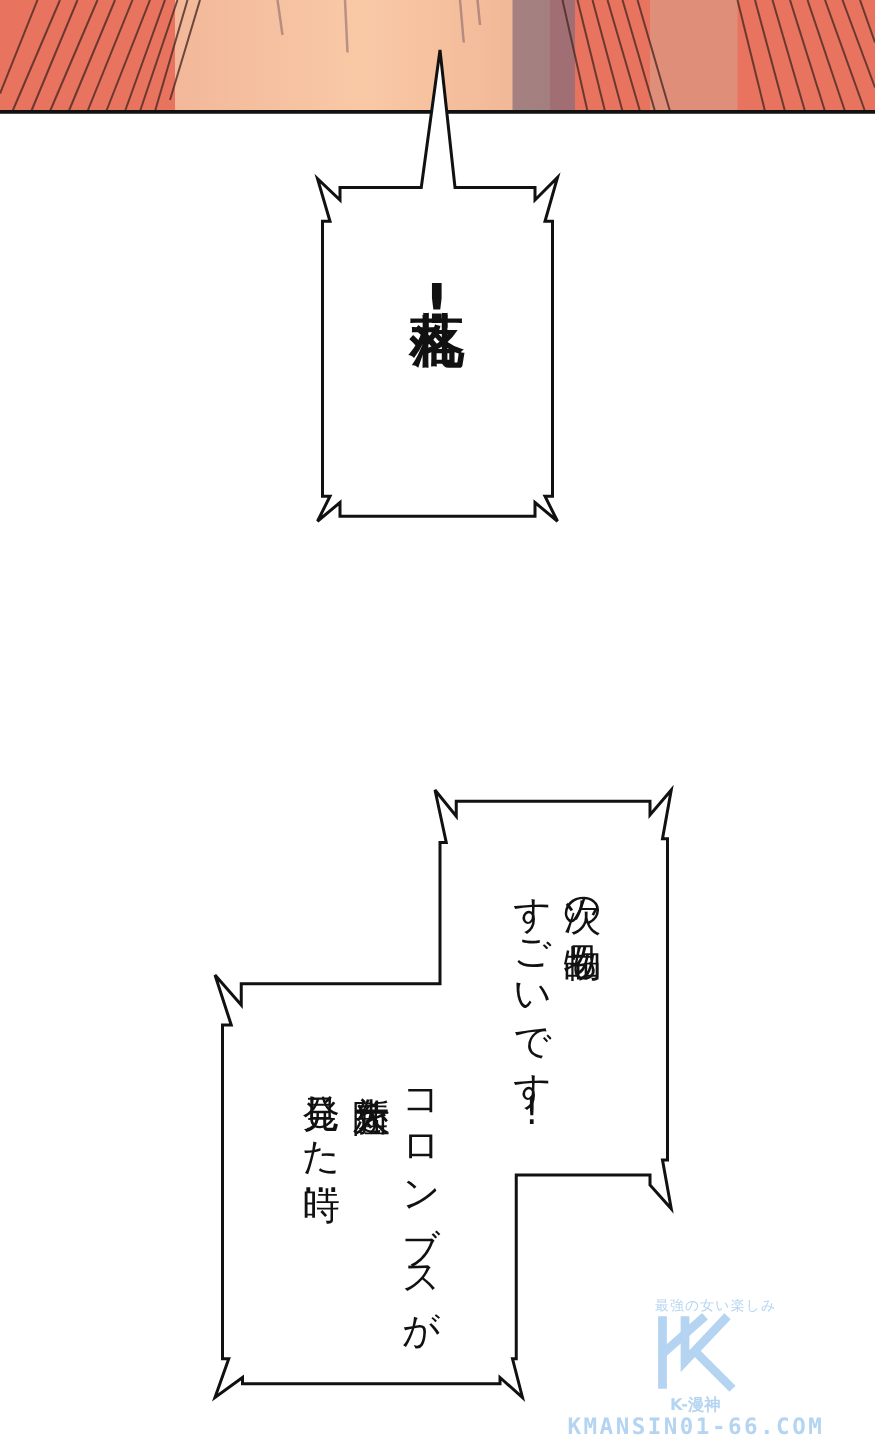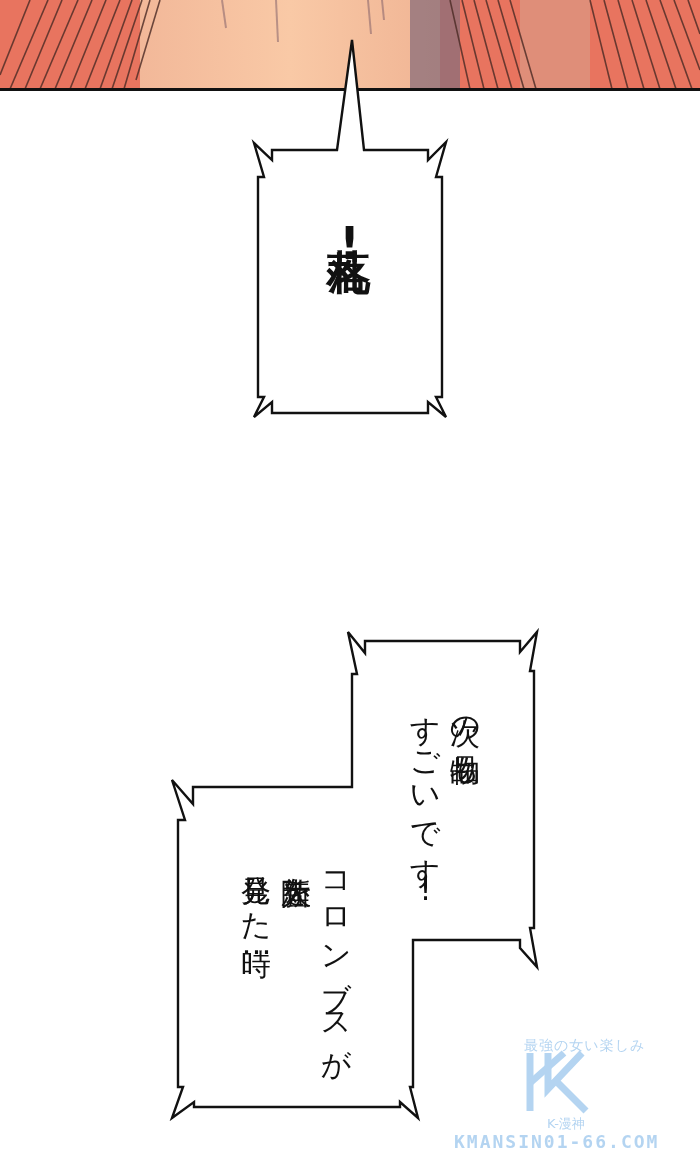--- a/index.html
+++ b/index.html
@@ -7,22 +7,22 @@
          font-family:"DejaVu Sans", sans-serif; }
   .art-strip { position:absolute; left:0; top:0; width:700px; height:89px; overflow:hidden; }
   .art-border { position:absolute; left:0; top:88px; width:700px; height:3px; background:#111; }
   .bubble-svg { position:absolute; left:0; top:0; width:700px; height:1157px; }
   .vtext { position:absolute; writing-mode:vertical-rl; text-orientation:upright;
            color:#111; font-family:"DejaVu Sans", sans-serif; white-space:pre; }
   .vtext.big { font-size:44px; font-weight:bold; letter-spacing:2px; line-height:1; }
   .vtext.mid { font-size:30px; line-height:40px; letter-spacing:1px; }
   .watermark { position:absolute; right:6px; bottom:2px; width:240px; height:120px;
                color:#a7cdef; opacity:0.85; }
-  .wm-tagline { position:absolute; left:70px; top:2px; font-size:14px; letter-spacing:1px; }
-  .wm-sub { position:absolute; left:93px; top:80px; font-size:13px; font-weight:normal; }
+  .wm-tagline { position:absolute; left:70px; top:2px; font-size:11px; letter-spacing:1px; }
+  .wm-sub { position:absolute; left:82px; top:80px; font-size:13px; font-weight:bold; }
   .wm-url { position:absolute; left:0; top:96px; font-size:18px; font-weight:bold;
             letter-spacing:2px; font-family:"DejaVu Sans Mono", monospace; }
 </style>
 </head>
 <body>
 
 <div class="art-strip">
   <svg width="700" height="89" viewBox="0 0 700 89">
     <defs>
       <linearGradient id="skinG" x1="0" y1="0" x2="1" y2="0">

